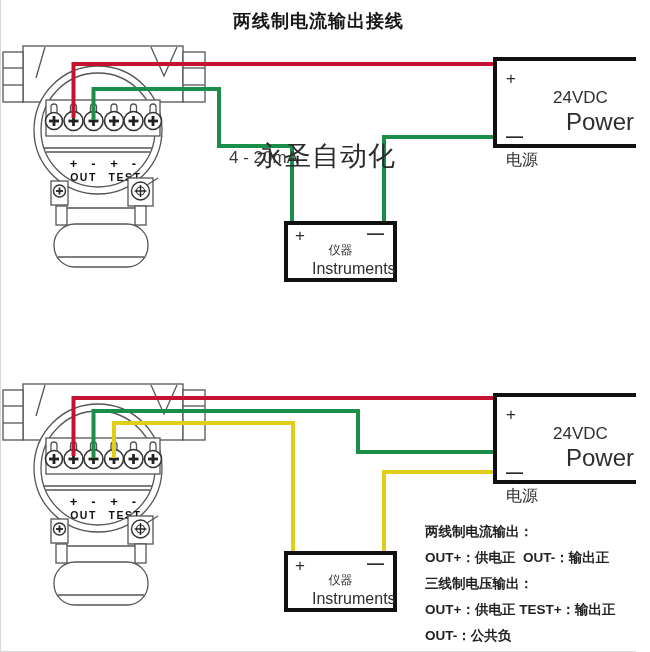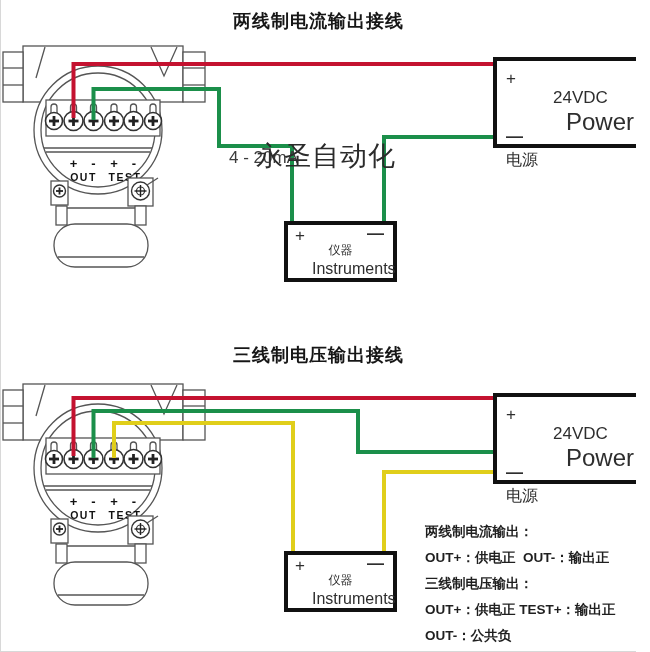--- a/index.html
+++ b/index.html
@@ -142,21 +142,20 @@
 
     <g fill="none" stroke-width="4">
       <path d="M72.5,456 L72.5,398 L492,398" stroke="#c41230"></path>
       <path d="M92.5,458 L92.5,411 L357,411 L357,452 L492,452" stroke="#1b8f4a"></path>
       <path d="M113,458 L113,423 L292,423 L292,551" stroke="#e0ce1a"></path>
       <path d="M492,472 L383,472 L383,551" stroke="#e0ce1a"></path>
     </g>
   </svg>
 
   <div class="abs title" style="top:9px">两线制电流输出接线</div>
-  <div class="abs title" style="top:343px">三线制电压输出接线</div>
 
   <div class="abs power-box" style="top:57px">
     <span class="abs pb-plus">+</span>
     <span class="abs pb-volt">24VDC</span>
     <span class="abs pb-cn">电源</span>
     <span class="abs pb-en">Power</span>
     <span class="abs pb-minus">—</span>
   </div>
 
   <div class="abs inst-box" style="top:221px">

